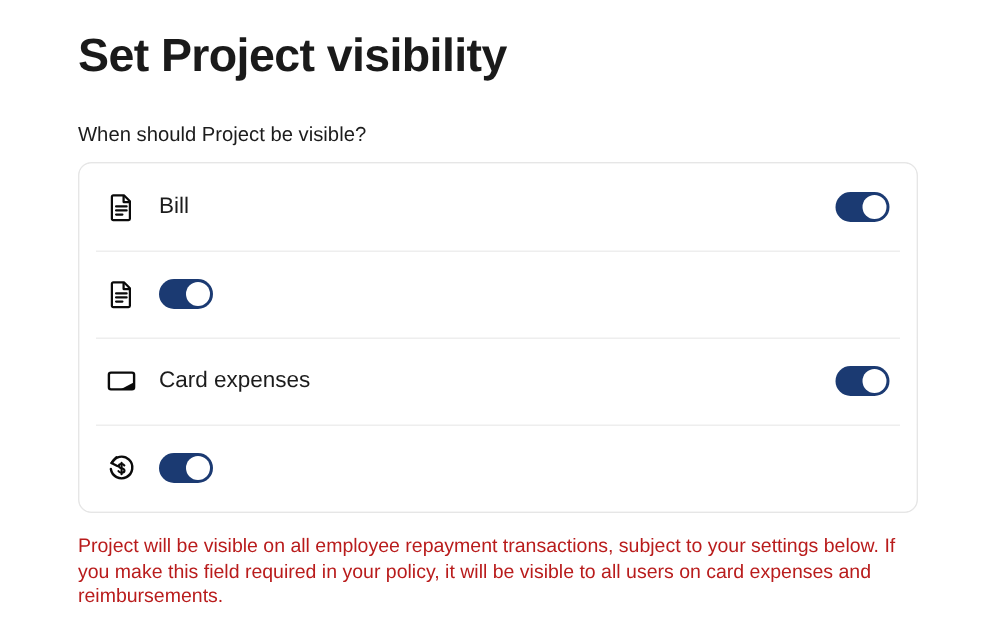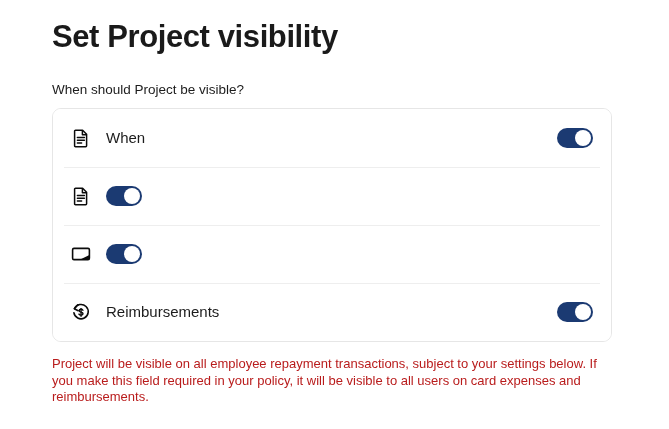--- a/index.html
+++ b/index.html
@@ -132,21 +132,21 @@
   <div class="options-card">
 
     <div class="option-row">
       <span class="row-icon">
         <svg width="20" height="20" viewBox="0 0 20 20" fill="none">
           <path d="M4.5 2.2h7.1l4 4v11.6a0.9 0.9 0 0 1-0.9 0.9H4.5a0.9 0.9 0 0 1-0.9-0.9V3.1a0.9 0.9 0 0 1 0.9-0.9z" stroke="#0b0b0b" stroke-width="1.5" stroke-linejoin="round"></path>
           <path d="M11.4 2.4v4.3h4.3" stroke="#0b0b0b" stroke-width="1.5" stroke-linejoin="round"></path>
           <path d="M6.4 9.6h7M6.4 12.3h7M6.4 15h4.2" stroke="#0b0b0b" stroke-width="1.5" stroke-linecap="round"></path>
         </svg>
       </span>
-      <span class="row-label">When</span>
+      <span class="row-label">Bill</span>
       <span class="toggle">
         <span class="knob"></span>
       </span>
     </div>
 
     <div class="option-row">
       <span class="row-icon">
         <svg width="20" height="20" viewBox="0 0 20 20" fill="none">
           <path d="M4.5 2.2h7.1l4 4v11.6a0.9 0.9 0 0 1-0.9 0.9H4.5a0.9 0.9 0 0 1-0.9-0.9V3.1a0.9 0.9 0 0 1 0.9-0.9z" stroke="#0b0b0b" stroke-width="1.5" stroke-linejoin="round"></path>
           <path d="M11.4 2.4v4.3h4.3" stroke="#0b0b0b" stroke-width="1.5" stroke-linejoin="round"></path>
@@ -158,35 +158,35 @@
       </span>
     </div>
 
     <div class="option-row">
       <span class="row-icon">
         <svg width="20" height="20" viewBox="0 0 20 20" fill="none">
           <rect x="1.6" y="4.4" width="16.8" height="11.2" rx="1.4" stroke="#0b0b0b" stroke-width="1.6"></rect>
           <path d="M9.2 15.6h7.8a1.4 1.4 0 0 0 1.4-1.4v-3.3z" fill="#0b0b0b"></path>
         </svg>
       </span>
+      <span class="row-label">Card expenses</span>
       <span class="toggle">
         <span class="knob"></span>
       </span>
     </div>
 
     <div class="option-row">
       <span class="row-icon">
         <svg width="20" height="20" viewBox="0 0 20 20" fill="none">
           <path d="M3.5 6.6A7.2 7.2 0 1 1 2.9 10.7" stroke="#0b0b0b" stroke-width="1.6" stroke-linecap="round"></path>
           <path d="M6.6 2.9 3.3 6.7l3.9 2.0" stroke="#0b0b0b" stroke-width="1.6" stroke-linecap="round" stroke-linejoin="round"></path>
           <path d="M10.05 6.6v7.6" stroke="#0b0b0b" stroke-width="1.4" stroke-linecap="round"></path>
           <path d="M11.9 8.3c-0.35-0.7-1.05-1.0-1.95-1.0-1.05 0-1.75 0.55-1.75 1.35 0 0.8 0.6 1.15 1.85 1.45 1.3 0.3 1.95 0.7 1.95 1.6 0 0.9-0.8 1.45-1.95 1.45-1.0 0-1.75-0.35-2.1-1.05" stroke="#0b0b0b" stroke-width="1.4" stroke-linecap="round" fill="none"></path>
         </svg>
       </span>
-      <span class="row-label">Reimbursements</span>
       <span class="toggle">
         <span class="knob"></span>
       </span>
     </div>
 
   </div>
 
   <div class="footnote">Project will be visible on all employee repayment transactions, subject to your settings below. If you make this field required in your policy, it will be visible to all users on card expenses and reimbursements.</div>
 
 </div>

